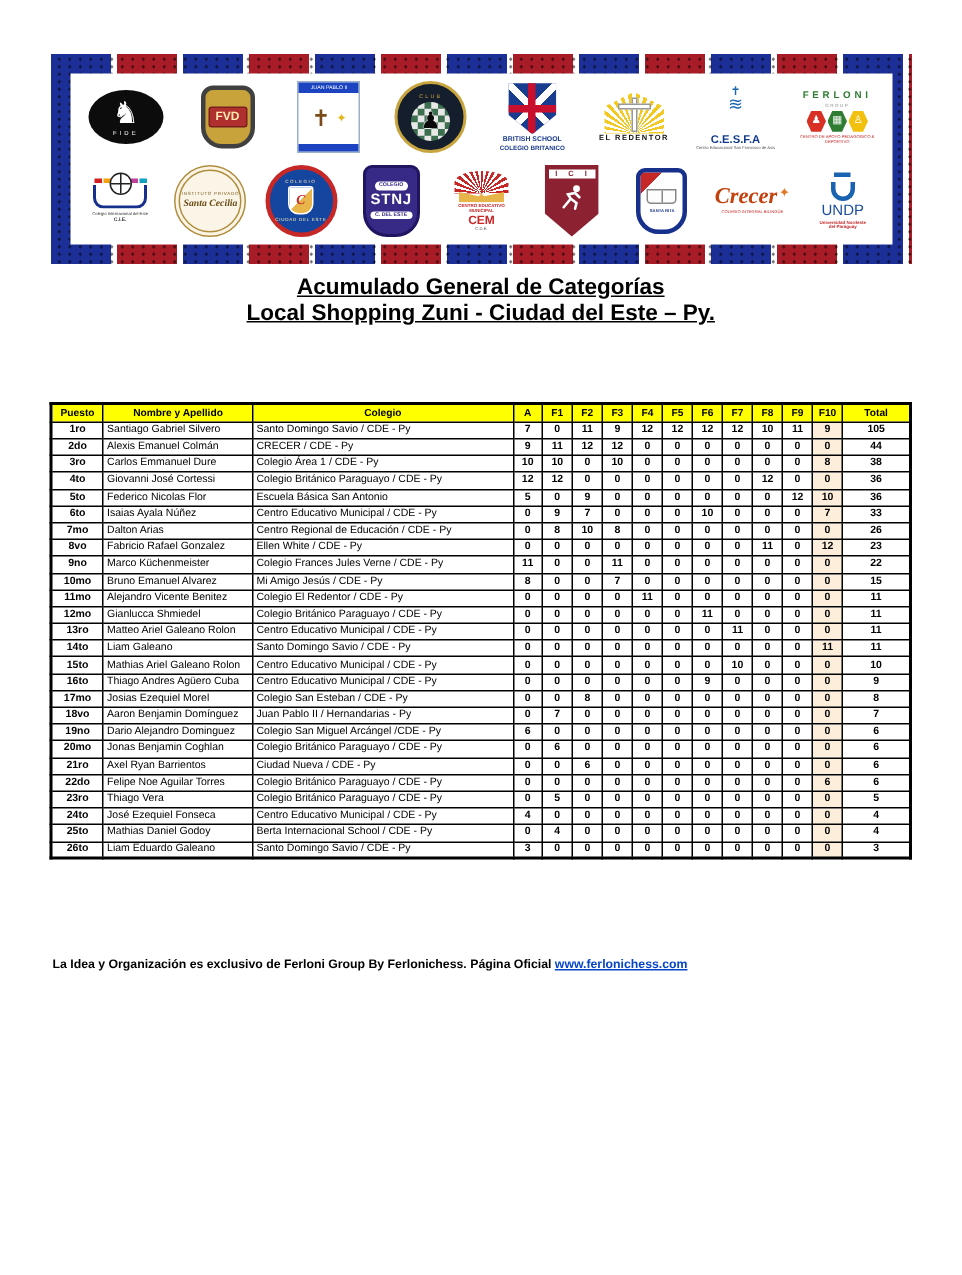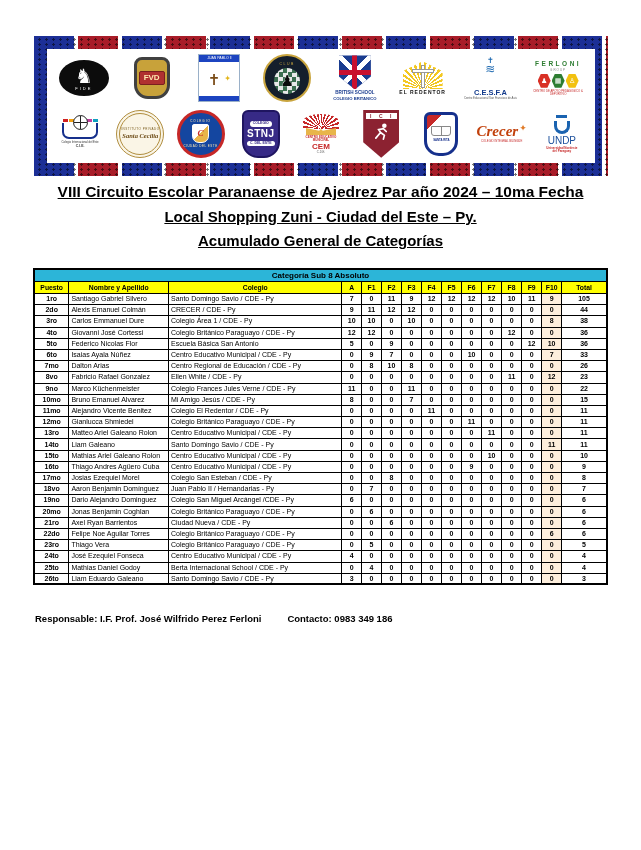--- a/index.html
+++ b/index.html
@@ -339,23 +339,22 @@
           <span class="undp-word">UNDP</span>
           <span class="undp-l1">Universidad Nordeste</span>
           <span class="undp-l2">del Paraguay</span>
         </div>
       </div>
 
     </div>
   </div>
 
   <div class="titles">
-    <div class="title-line title-l1">VIII Circuito Escolar Paranaense de Ajedrez Par año 2024 – 10ma Fecha</div>
+    <div class="title-line title-l3">Acumulado General de Categorías</div>
     <div class="title-line title-l2">Local Shopping Zuni - Ciudad del Este – Py.</div>
-    <div class="title-line title-l3">Acumulado General de Categorías</div>
   </div>
 
   <table class="points-table">
     <colgroup>
       <col style="width:34px">
         <col style="width:97px">
         <col style="width:169px">
       <col style="width:19px">
         <col style="width:19.5px">
         <col style="width:19.5px">
@@ -363,23 +362,20 @@
       <col style="width:19.5px">
         <col style="width:19.5px">
         <col style="width:19.5px">
         <col style="width:19.5px">
       <col style="width:19.5px">
         <col style="width:19.5px">
         <col style="width:19.5px">
         <col style="width:44px">
     </colgroup>
     <thead>
-      <tr class="t-cat">
-        <td colspan="15">Categoría Sub 8 Absoluto</td>
-      </tr>
       <tr class="t-cols">
           <th>Puesto</th>
           <th>Nombre y Apellido</th>
           <th>Colegio</th>
           <th>A</th>
           <th>F1</th>
           <th>F2</th>
           <th>F3</th>
           <th>F4</th>
           <th>F5</th>
@@ -830,17 +826,18 @@
           <td class="c-num">0</td>
           <td class="c-num">0</td>
           <td class="c-num">0</td>
           <td class="c-num">0</td>
           <td class="c-num c-f10">0</td>
           <td class="c-num">3</td>
         </tr>
       </tbody>
   </table>
 
-  <div class="footer-resp">
-    <span>Responsable: I.F. Prof. José Wilfrido Perez Ferloni</span><span class="gap"></span><span>Contacto: 0983 349 186</span>
+  <div class="footer-credit">
+    <span>La Idea y Organización es exclusivo de Ferloni Group By Ferlonichess. Página Oficial</span>
+    <a href="#" class="site-link">www.ferlonichess.com</a>
   </div>
 
 </div>
 
 </body></html>

